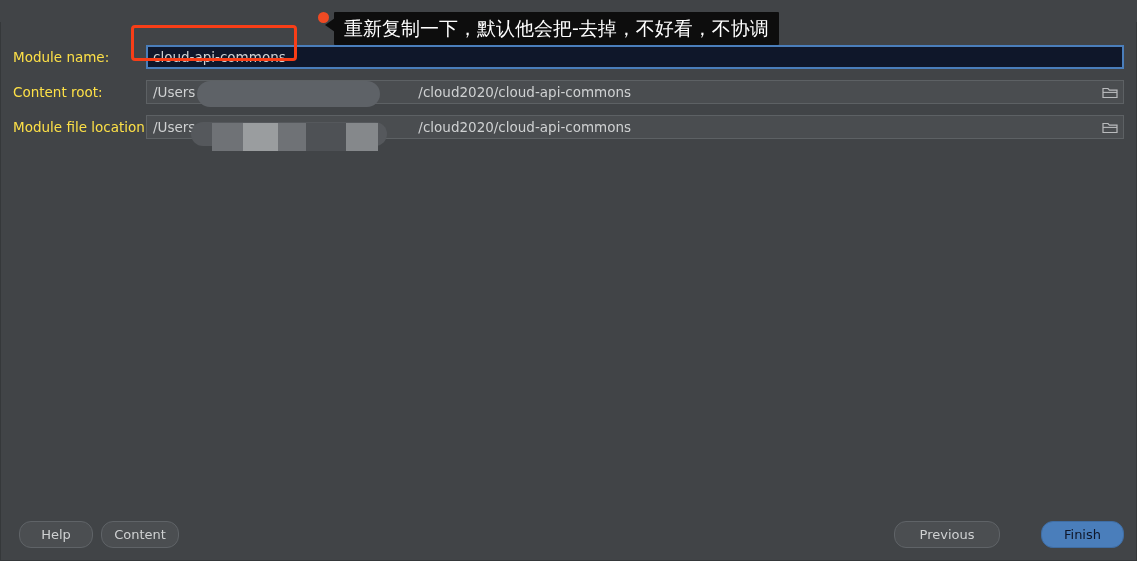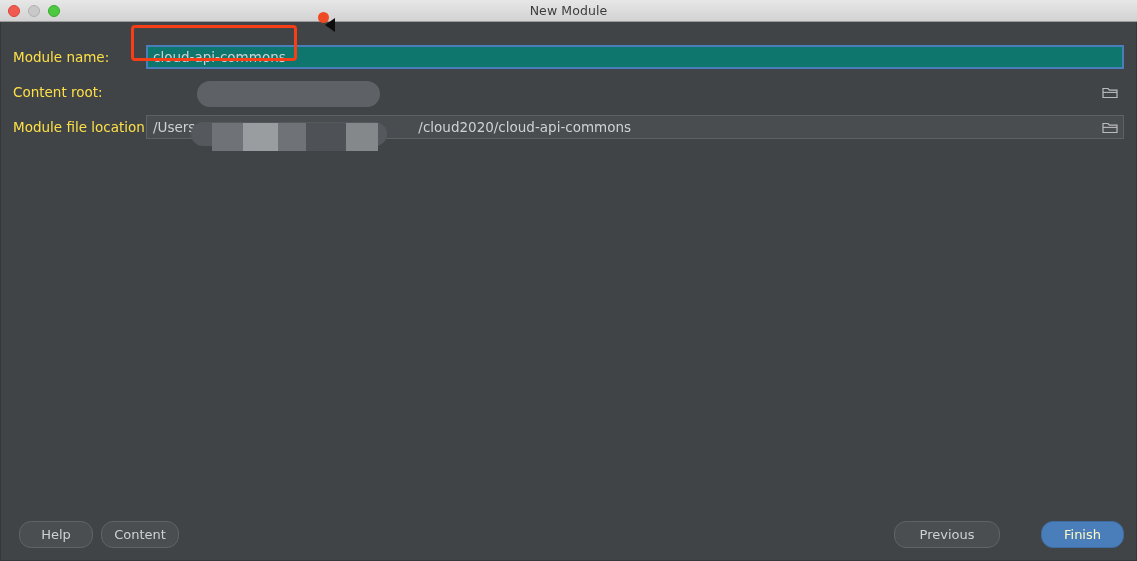--- a/index.html
+++ b/index.html
@@ -110,21 +110,21 @@
     padding: 0 6px;
     white-space: nowrap;
     overflow: hidden;
   }
 
   
   .field.name-field {
     left: 145px;
     right: 14px;
     border: 2px solid #4a7ebb;
-    background: #0f766e;
+    background: #0f172a;
     line-height: 20px;
     padding-left: 5px;
   }
 
   
   .field.path-field {
     left: 145px;
     right: 14px;
     padding-right: 30px;
   }
@@ -195,21 +195,21 @@
     cursor: default;
   }
   .btn.help     { left: 18px;  width: 74px; }
   .btn.cancel   { left: 100px; width: 78px; }
   .btn.previous { right: 138px; width: 106px; }
   .btn.finish {
     right: 14px;
     width: 83px;
     background: #4a7ebb;
     border: 1px solid #3f6da3;
-    color: #fef9c3;
+    color: #0f172a;
   }
 
   
   .anno-rect {
     position: absolute;
     left: 131px; top: 25px;
     width: 166px; height: 36px;
     border: 3px solid #f83e17;
     border-radius: 4px;
     box-sizing: border-box;
@@ -241,40 +241,35 @@
     border-top: 7px solid transparent;
     border-bottom: 7px solid transparent;
     border-right: 10px solid #0d0d0d;
   }
 </style>
 </head>
 <body>
 
 <div id="app">
 
-  <div class="titlebar">
-    <div class="lights">
-      <div class="light close"></div>
-      <div class="light min"></div>
-      <div class="light zoom"></div>
-    </div>
-    <div class="win-title">New Module</div>
-  </div>
 
   <div class="dialog">
 
     <div class="form">
 
       <div class="row r1">
         <div class="row-label">Module name:</div>
         <div class="field name-field">cloud-api-commons</div>
       </div>
 
       <div class="row r2">
         <div class="row-label">Content root:</div>
+        <div class="field path-field">
+          <span>/Users</span><span style="display:inline-block;width:223px"></span><span>/cloud2020/cloud-api-commons</span>
+        </div>
         <div class="browse-btn">
           <svg width="16" height="13" viewBox="0 0 16 13">
             <path d="M1 2.5h5l1.4 1.6H15v7.4H1z" fill="none" stroke="#b9bbbd" stroke-width="1.2"></path>
             <path d="M1 6.4h14" fill="none" stroke="#b9bbbd" stroke-width="1.1"></path>
           </svg>
         </div>
       </div>
 
       <div class="row r3">
         <div class="row-label">Module file location:</div>
@@ -302,14 +297,15 @@
       <div class="btn help">Help</div>
       <div class="btn cancel">Content</div>
       <div class="btn previous">Previous</div>
       <div class="btn finish">Finish</div>
     </div>
   </div>
 
   <div class="anno-rect"></div>
   <div class="anno-dot"></div>
   <div class="tooltip-arrow"></div>
+  <div class="tooltip">重新复制一下，默认他会把-去掉，不好看，不协调</div>
 
 </div>
 
 </body></html>

